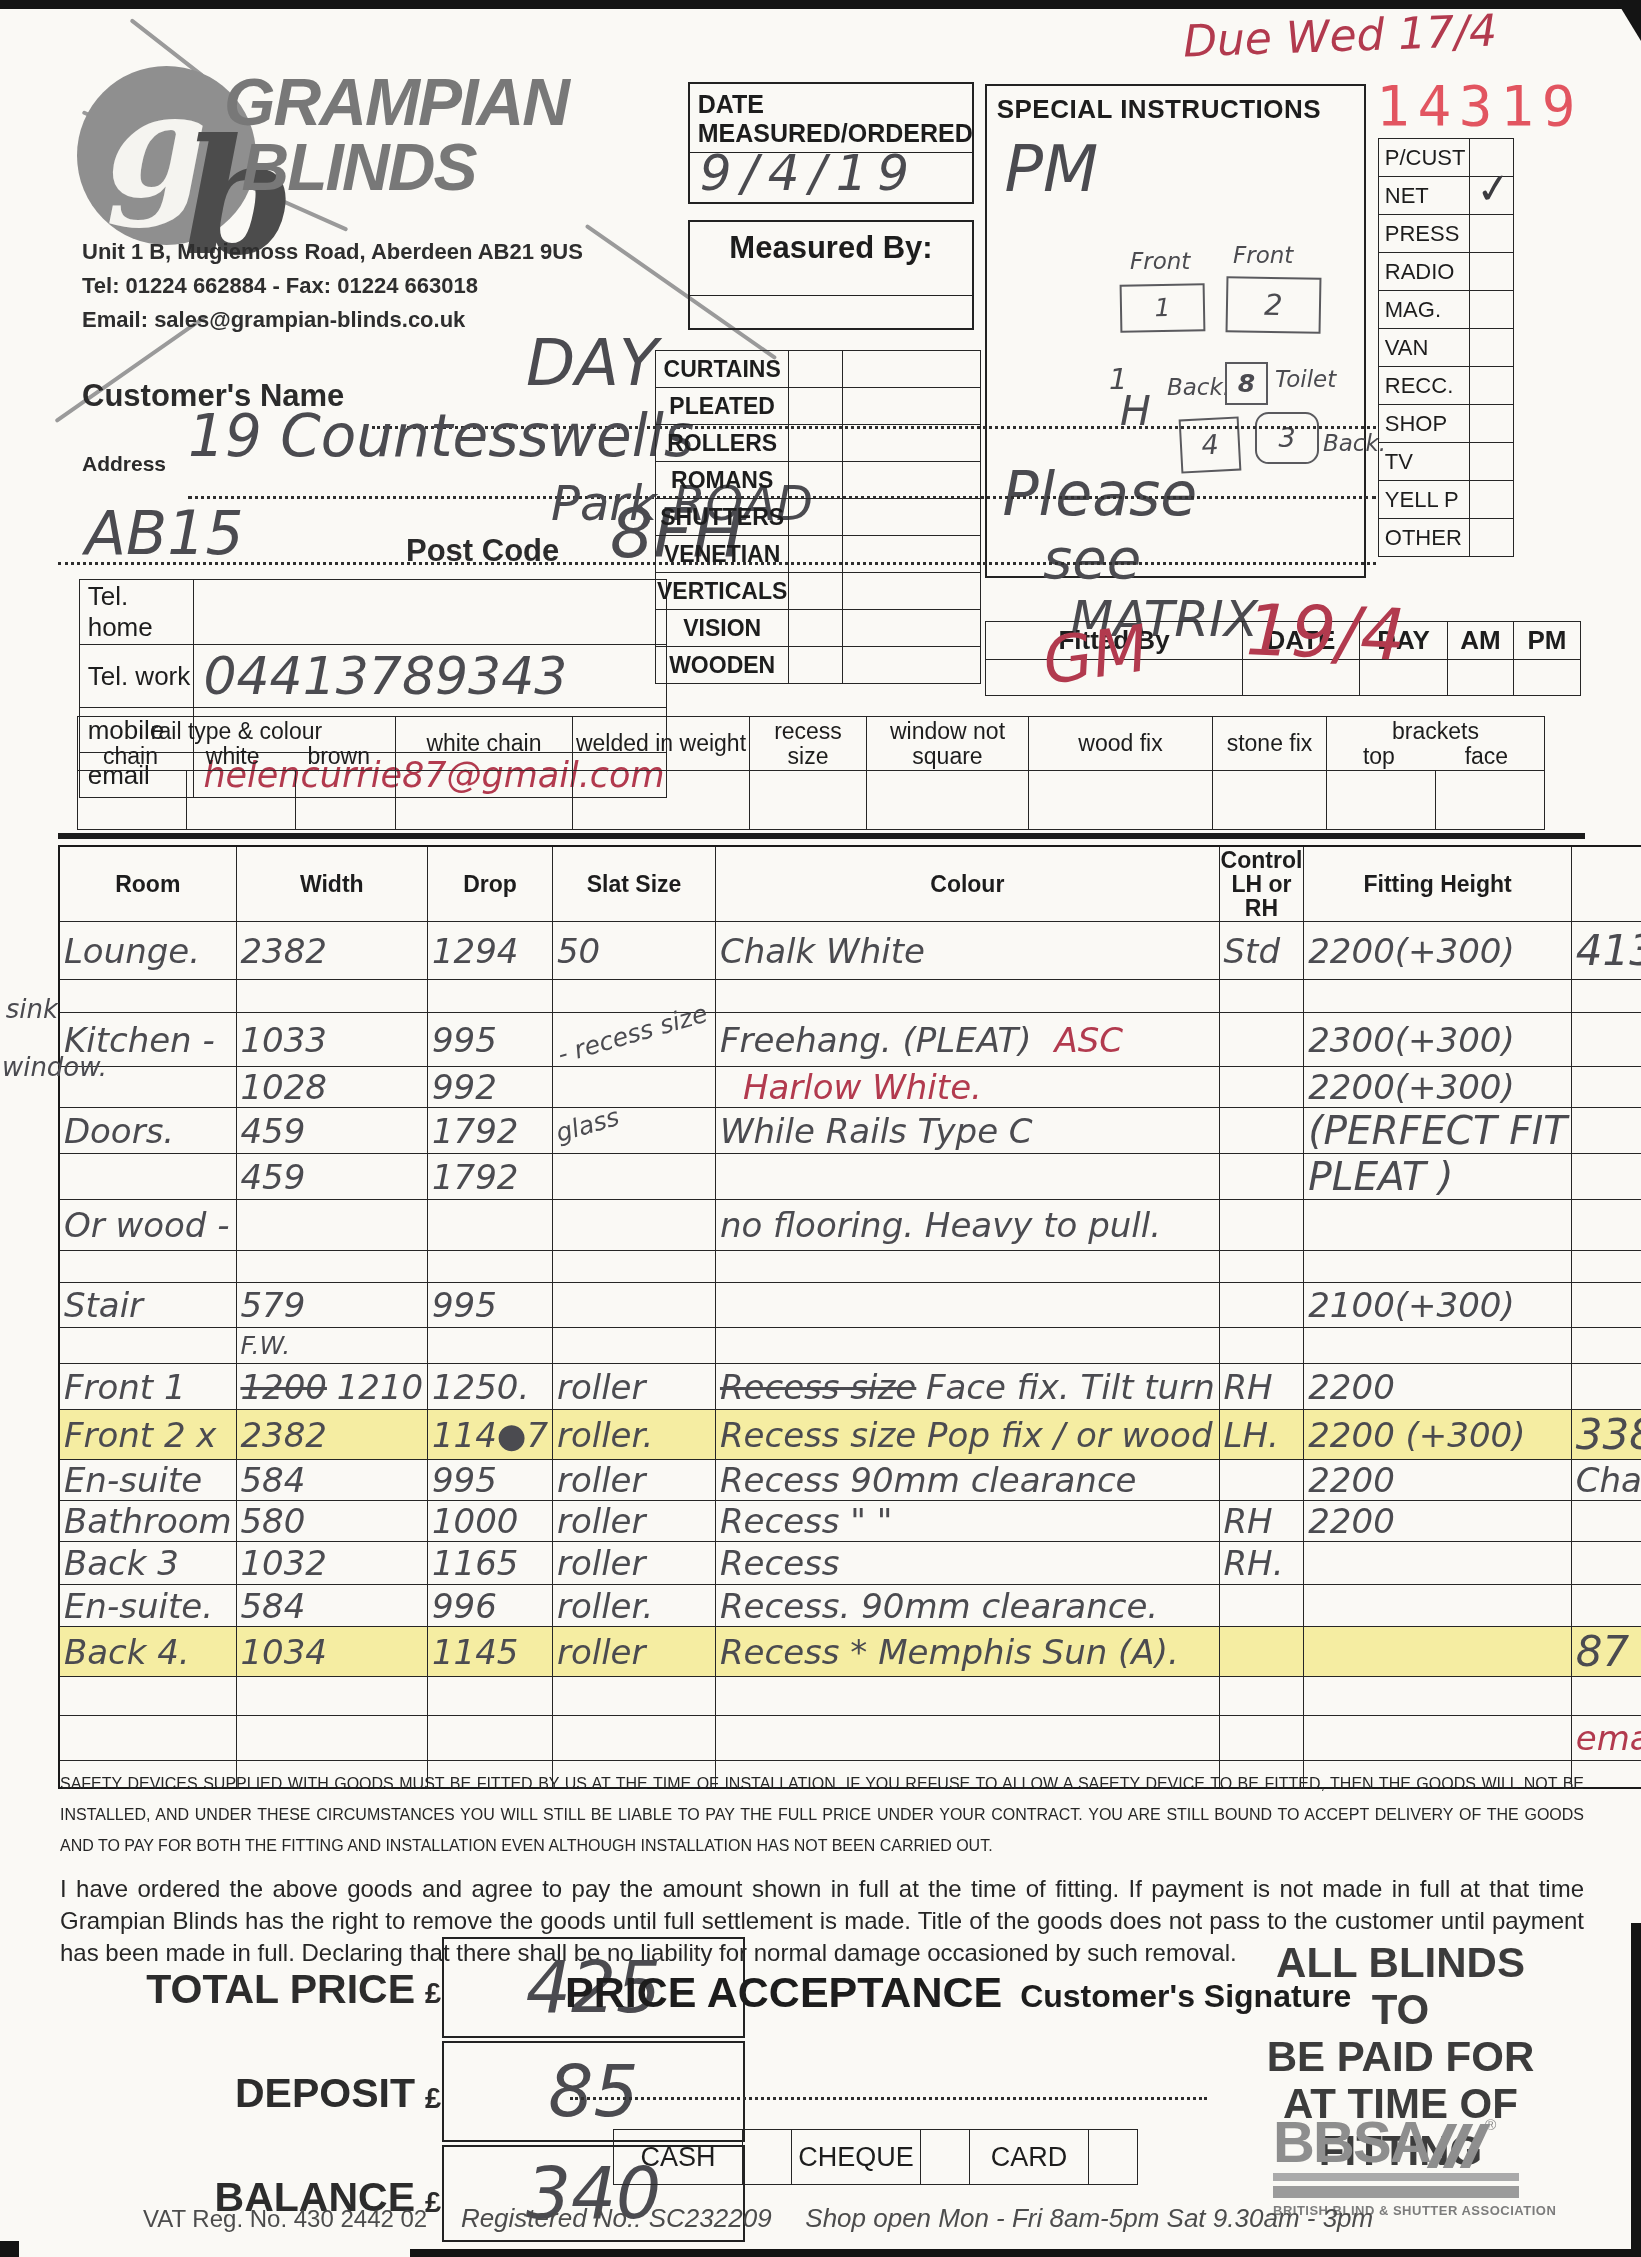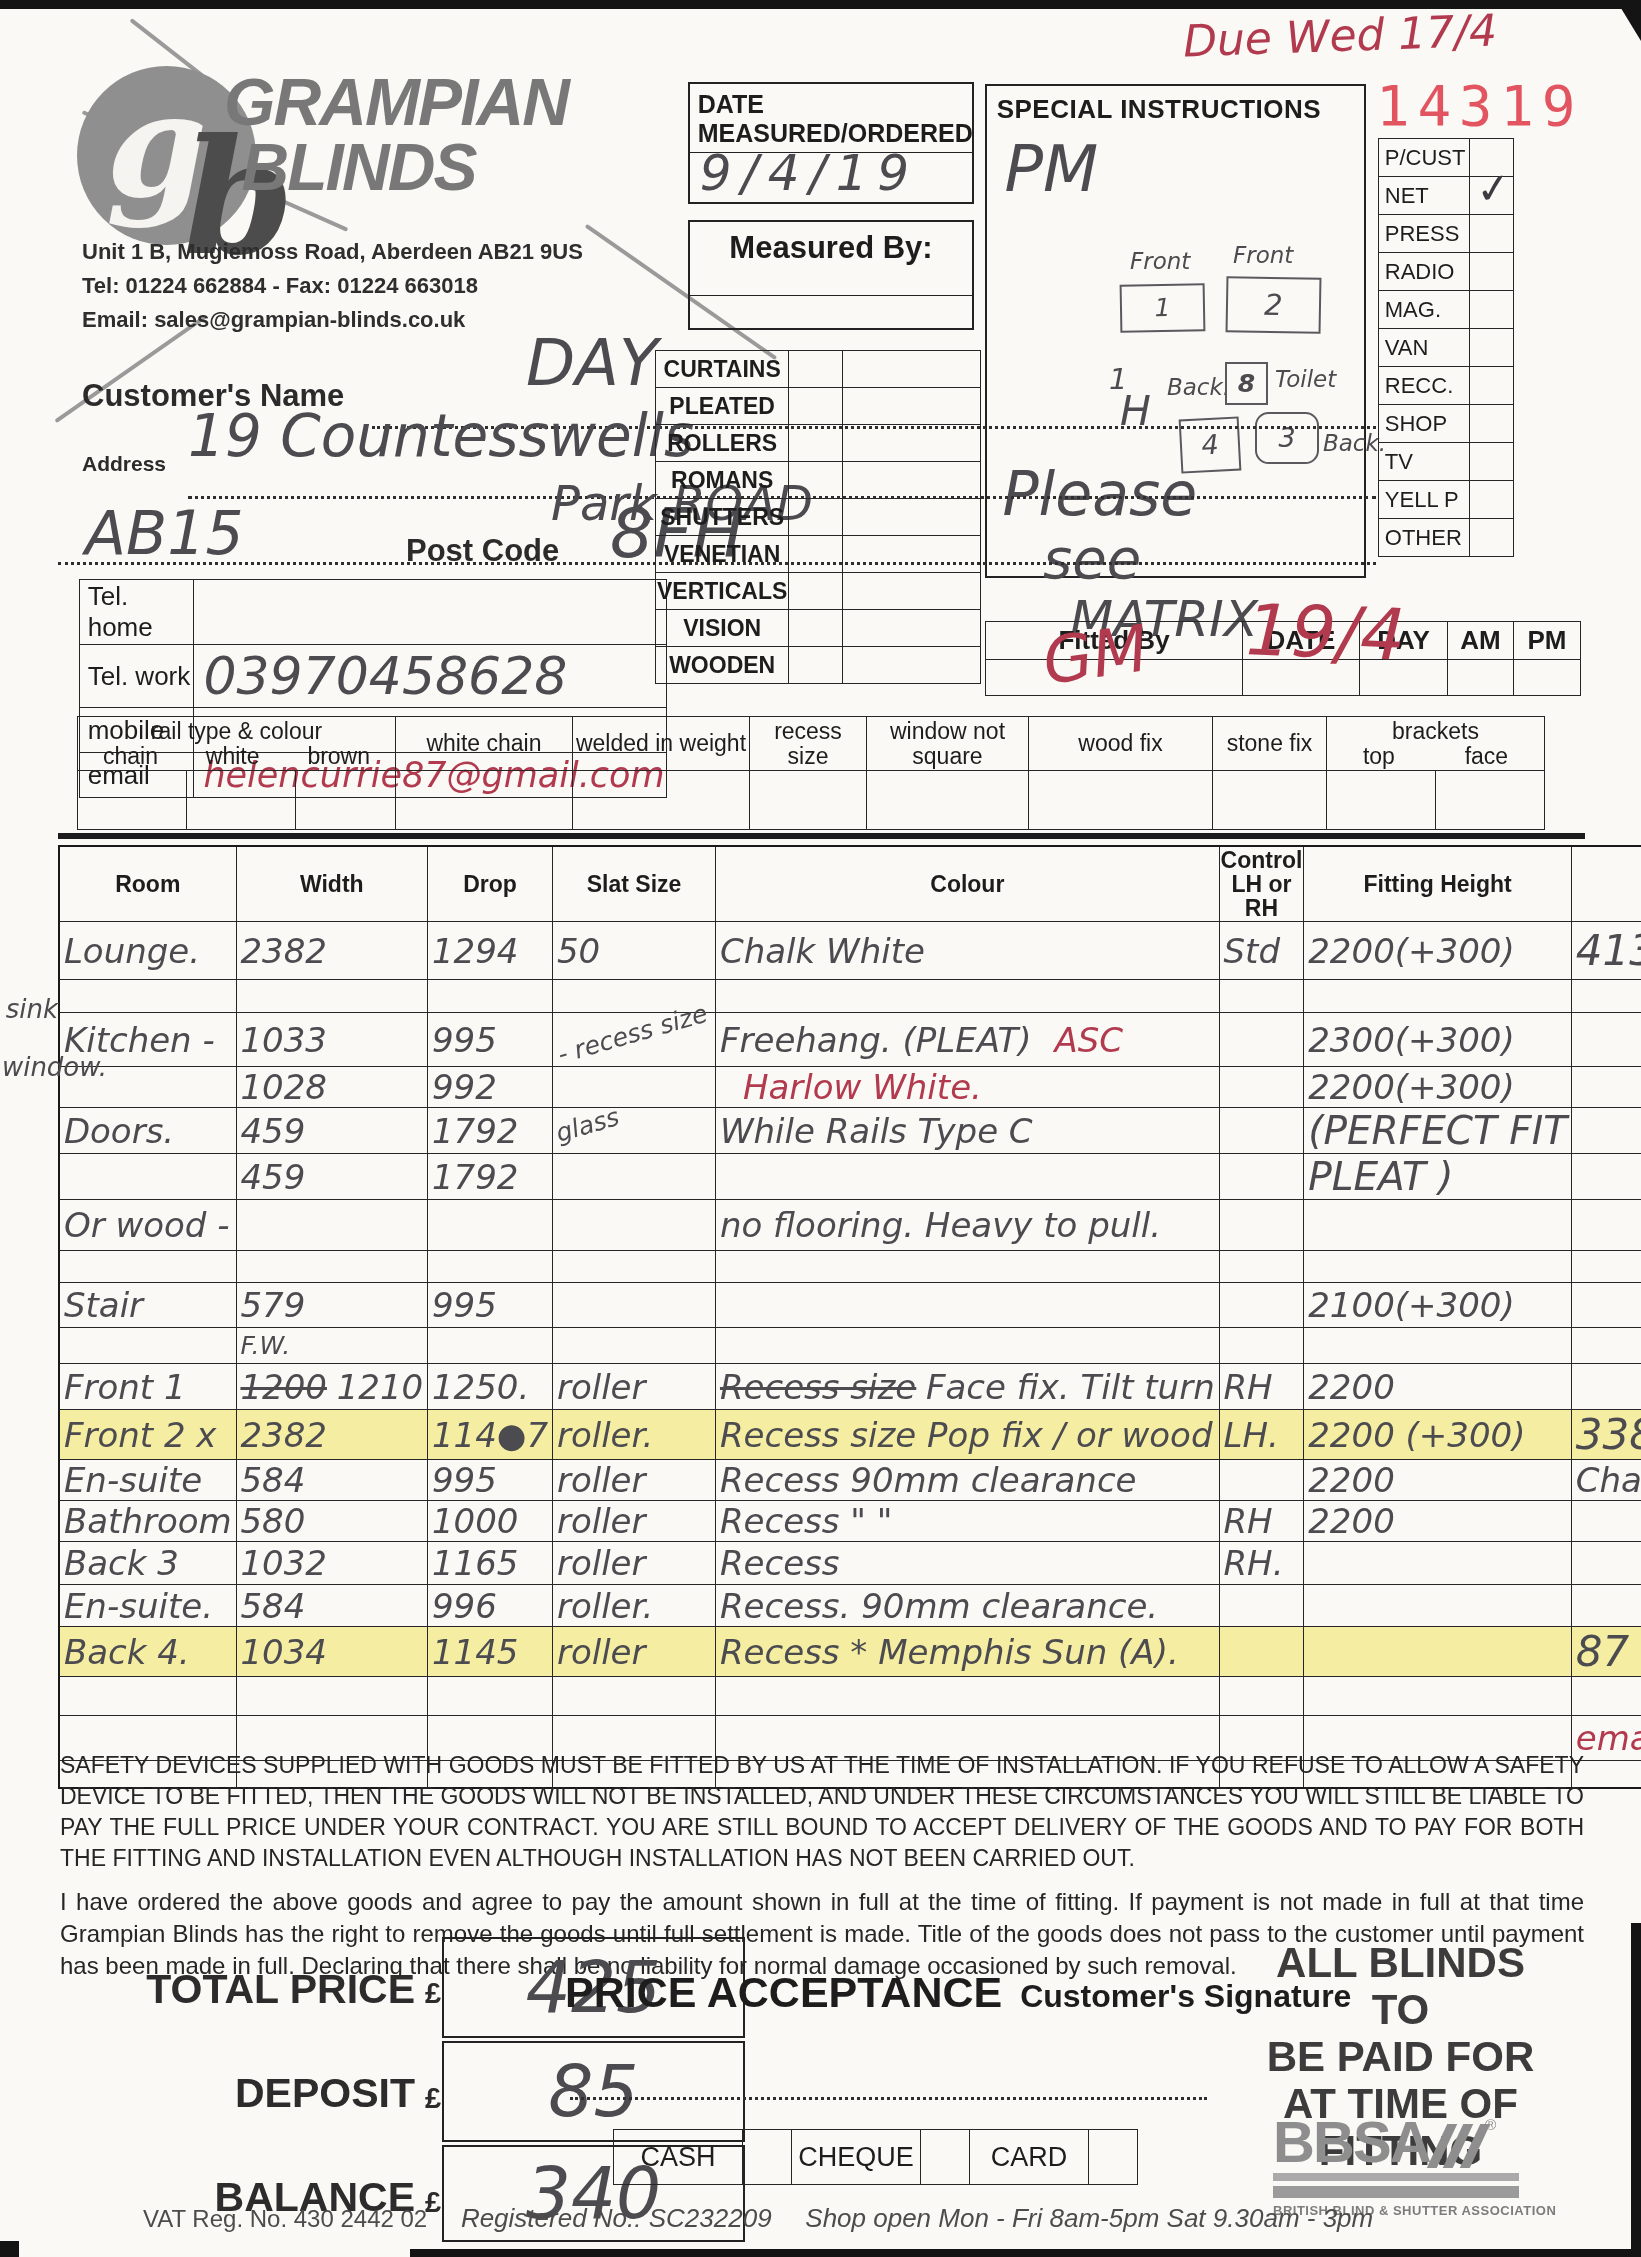--- a/index.html
+++ b/index.html
@@ -81,21 +81,21 @@
   .maintab .hw{font-size:34px;}
   .maintab tr.hl td{background:#f5eda2;}
   .maintab .diag{display:inline-block;transform:rotate(-16deg) translateY(-5.8px);font-size:25px;}
   .maintab .over{font-size:39px;}
   .maintab .big{font-size:42px;}
   .maintab .small{font-size:25px;display:block;}
   .maintab .col-colour .red{margin-left:23px;}
   .mnote{position:absolute;font-size:26px;}
   
   .legal{position:absolute;left:60px;top:1750px;width:1524px;color:#262626;}
-  .legal .p1{font-size:23px;font-weight:500;line-height:31px;text-align:justify;}
+  .legal .p1{font-size:16px;font-weight:500;line-height:31px;text-align:justify;margin-top:18px;}
   .legal .p2{font-size:24px;font-weight:400;line-height:32px;margin-top:11.6px;text-align:justify;}
   
   .tlabel{position:absolute;width:333px;text-align:right;font-weight:bold;font-size:41px;color:#2c2c2c;}
   .pound{position:absolute;font-weight:bold;font-size:29px;color:#2c2c2c;}
   .tbox{position:absolute;left:442px;width:299px;height:97px;border:2.9px solid #222;text-align:center;}
   .tbox .hw{font-size:71px;line-height:97px;}
   
   .acc{position:absolute;left:565px;top:1968px;white-space:nowrap;}
   .acc .a1{font-weight:bold;font-size:43px;}
   .acc .a2{font-weight:bold;font-size:32px;margin-left:13.5px;}
@@ -243,21 +243,21 @@
   <div class="dotline" style="left:58px;top:562px;width:1318px;"></div>
 
   <table class="teltab">
     <tbody id="contact-rows">
         <tr>
           <td class="tl">Tel. home</td>
           <td class="tv"></td>
         </tr>
         <tr>
           <td class="tl">Tel. work</td>
-          <td class="tv"><span class="hw">03970458628</span></td>
+          <td class="tv"><span class="hw">04413789343</span></td>
         </tr>
         <tr>
           <td class="tl">mobile</td>
           <td class="tv"></td>
         </tr>
         <tr>
           <td class="tl">email</td>
           <td class="tv"><span class="hw red">helencurrie87@gmail.com</span></td>
         </tr>
       </tbody>

